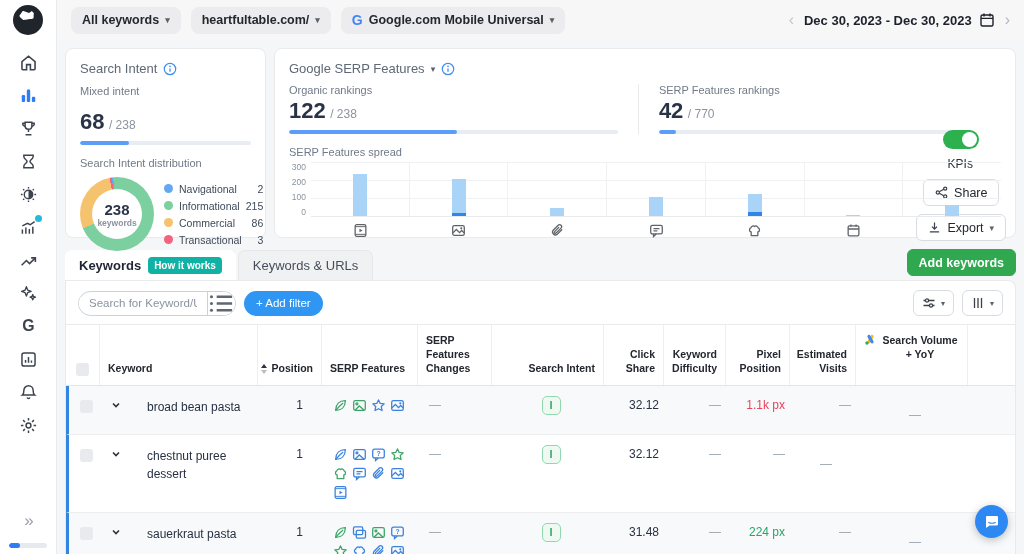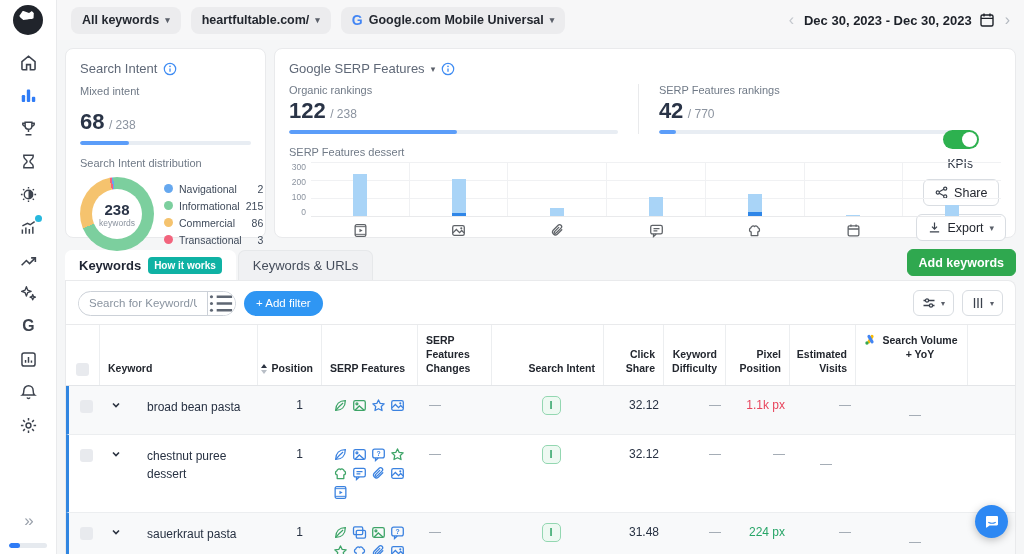--- a/index.html
+++ b/index.html
@@ -43,21 +43,21 @@
   .big-total { font-size:12px; color:#8b939f; font-weight:400; }
   .track { height:4px; border-radius:2px; background:#e8edf3; overflow:hidden; margin-top:6px; }
   .track i { display:block; height:100%; background:#5b9df9; border-radius:2px; }
 
   .si-card { width:201px; height:190px; padding:12px 14px; flex-shrink:0; }
   .si-dist { margin-top:12px; }
   .donut-row { display:flex; align-items:center; gap:10px; margin-top:8px; }
   .donut { width:74px; height:74px; border-radius:50%; position:relative; flex-shrink:0;
     background:conic-gradient(from -6deg, #7ccf9e 0 70.3%, #f5c36e 70.3% 98.4%, #f2647d 98.4% 99.3%, #66a8ef 99.3% 100%); }
   .donut::before { content:""; position:absolute; inset:12px; background:#fff; border-radius:50%; }
-  .donut-center { position:absolute; inset:0; display:flex; flex-direction:column; align-items:center; justify-content:center; z-index:1; }
+  .donut-center { position:absolute; inset:0; display:flex; flex-direction:column; align-items:center; justify-content:center; z-index:1;font-weight:bold; }
   .donut-center b { font-size:15px; color:#2a3447; }
   .donut-center span { font-size:8.5px; color:#8b939f; }
   .legend { flex:1; display:flex; flex-direction:column; gap:5px; }
   .legend-row { display:flex; align-items:center; gap:6px; font-size:10.5px; color:#3f4a5a; }
   .legend-dot { width:9px; height:9px; border-radius:50%; flex-shrink:0; }
   .legend-val { margin-left:auto; color:#3f4a5a; }
 
   .serp-card { flex:1; height:190px; padding:12px 14px; display:flex; flex-direction:column; min-width:0; }
   .serp-stats { display:flex; margin-top:8px; }
   .serp-stat { width:49%; padding-right:20px; }
@@ -334,21 +334,21 @@
               <div class="sub-label">SERP Features rankings</div>
               <div style="margin-top:2px">
                 <span class="big-val">42</span>
                 <span class="big-total">/ 770</span>
               </div>
               <div class="track">
                   <i id="pb-features" style="width: 5.5%;"></i>
                 </div>
             </div>
           </div>
-          <div class="spread-label">SERP Features dessert</div>
+          <div class="spread-label">SERP Features spread</div>
           <div class="spread-chart">
             <div class="yaxis" id="spread-yaxis">
                 <span>300</span>
                 <span>200</span>
                 <span>100</span>
                 <span>0</span>
               </div>
             <div style="flex:1">
               <div class="plot" id="spread-plot">
                   <div class="bar-col">

